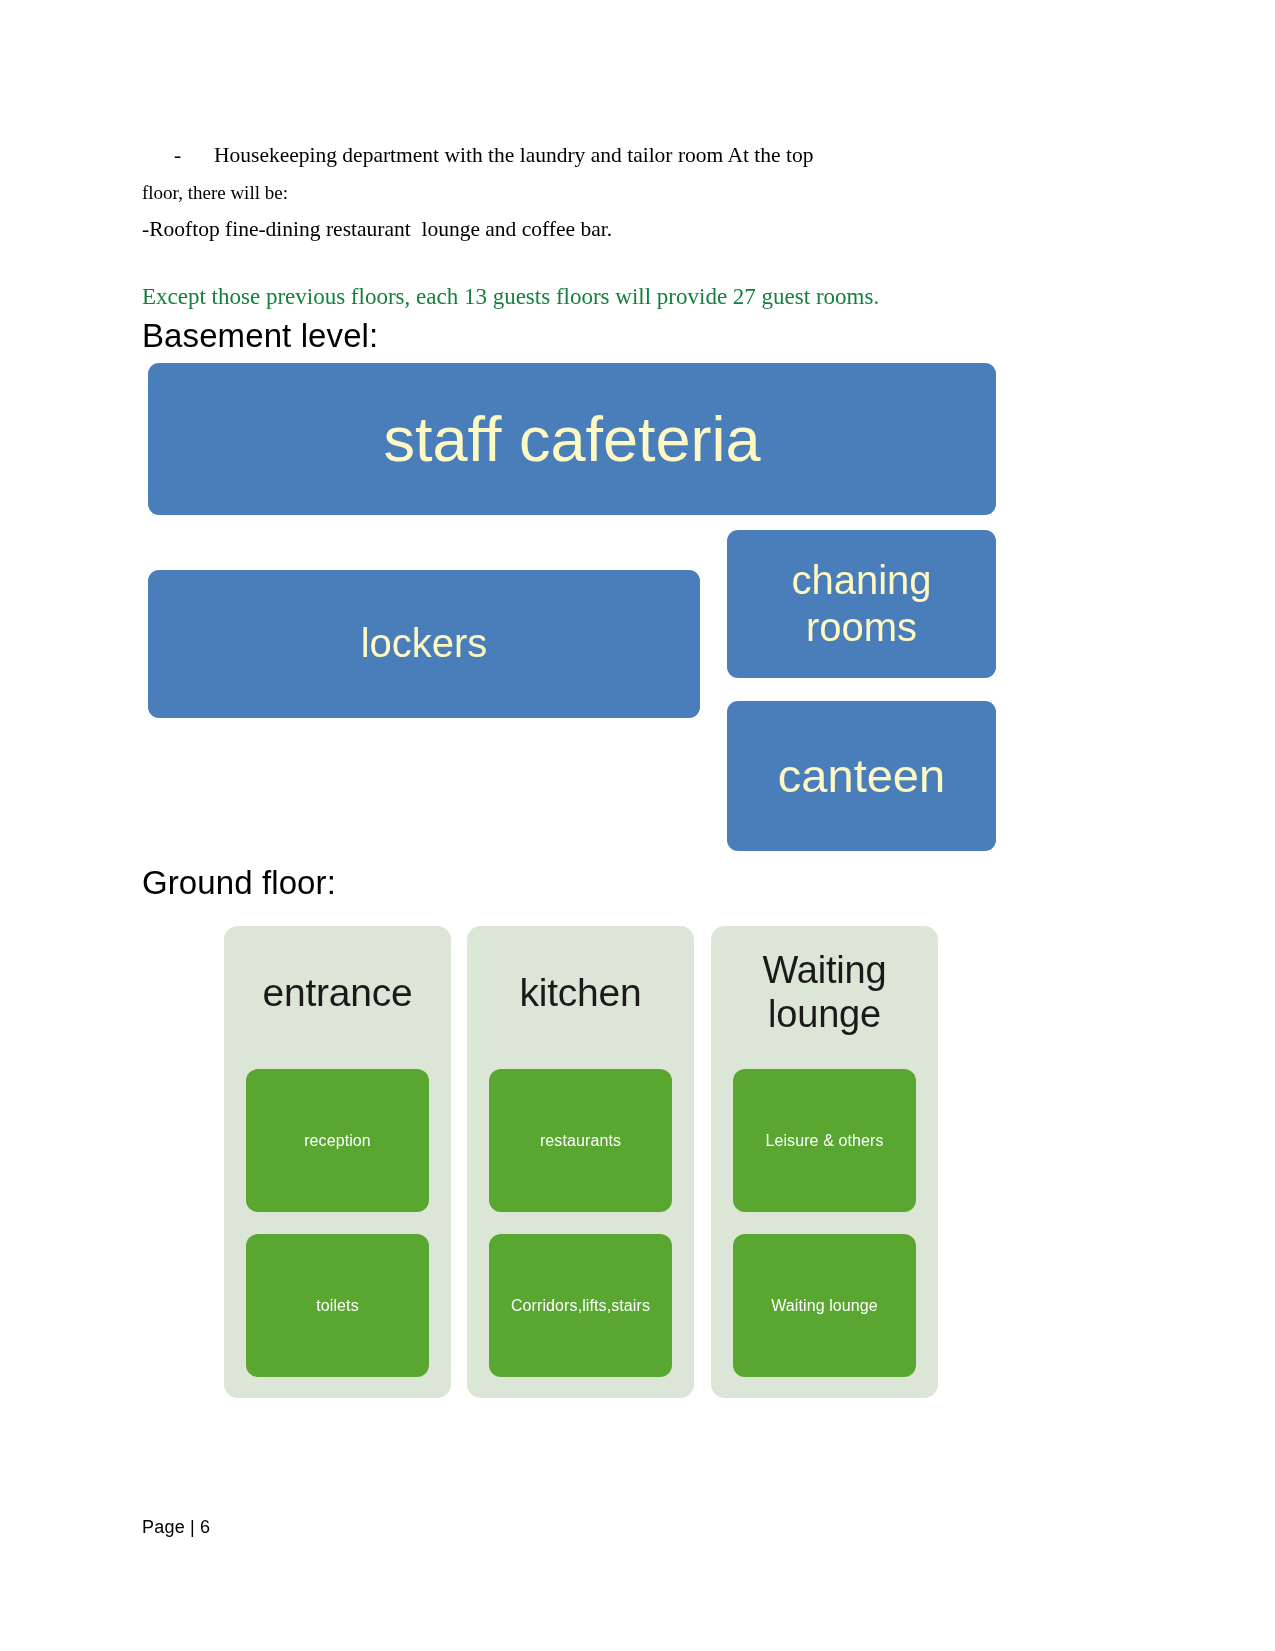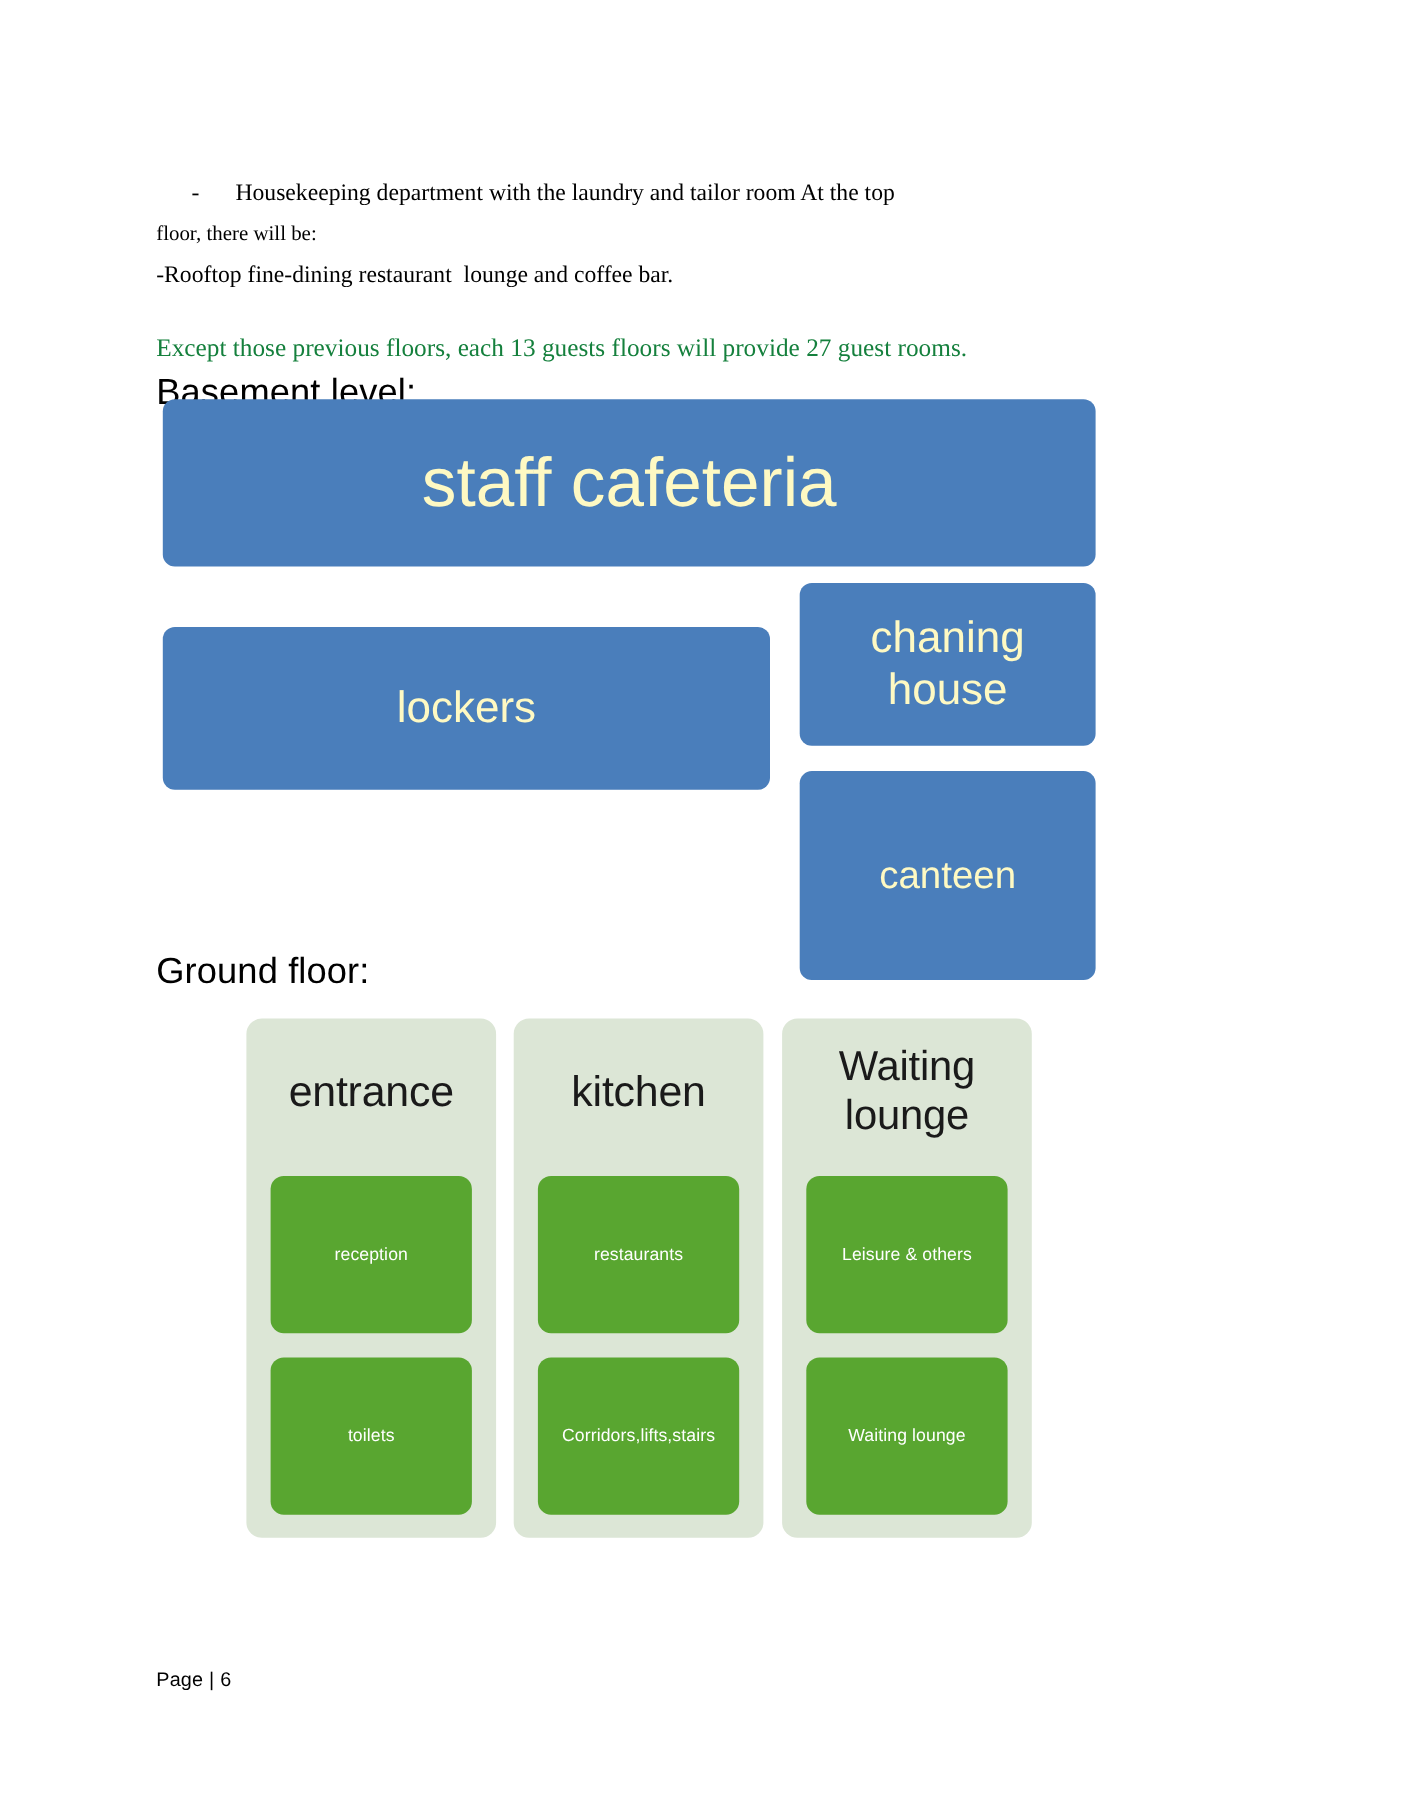--- a/index.html
+++ b/index.html
@@ -22,21 +22,21 @@
     top: 0;
     width: 1275px;
     height: 1651px;
     background: #ffffff;
   }
 
   
   .doc-body {
     position: absolute;
     left: 142px;
-    top: 157px;
+    top: 137px;
     width: 770px;
   }
 
   .bullet-para {
     font-family: "Liberation Serif", serif;
     font-size: 21.5px;
     line-height: 37px;
     text-align: justify;
     text-justify: inter-word;
     margin: 0;
@@ -136,22 +136,22 @@
     width: 268px; height: 150px;
     font-size: 35px;
   }
   .bb-laundry {
     left: 283px; top: 338px;
     width: 269px; height: 150px;
     font-size: 35px;
   }
   .bb-canteen {
     left: 579px; top: 338px;
-    width: 269px; height: 190px;
-    font-size: 35px;
+    width: 269px; height: 150px;
+    font-size: 47px;
   }
 
   
   .green-diagram {
     position: absolute;
     left: 224px;
     top: 926px;
     width: 716px;
     height: 472px;
   }
@@ -237,21 +237,21 @@
   </div>
 
   <div class="blue-diagram">
     <div class="blue-box bb-staff-cafeteria">
       <span>staff cafeteria</span>
     </div>
     <div class="blue-box bb-lockers">
       <span>lockers</span>
     </div>
     <div class="blue-box bb-changing-rooms">
-      <span>chaning house</span>
+      <span>chaning rooms</span>
     </div>
     <div class="blue-box bb-canteen">
       <span>canteen</span>
     </div>
   </div>
 
   <h2 class="section-heading" style="position:absolute; left:142px; top:862px;">Ground floor:</h2>
 
   <div class="green-diagram">
 

